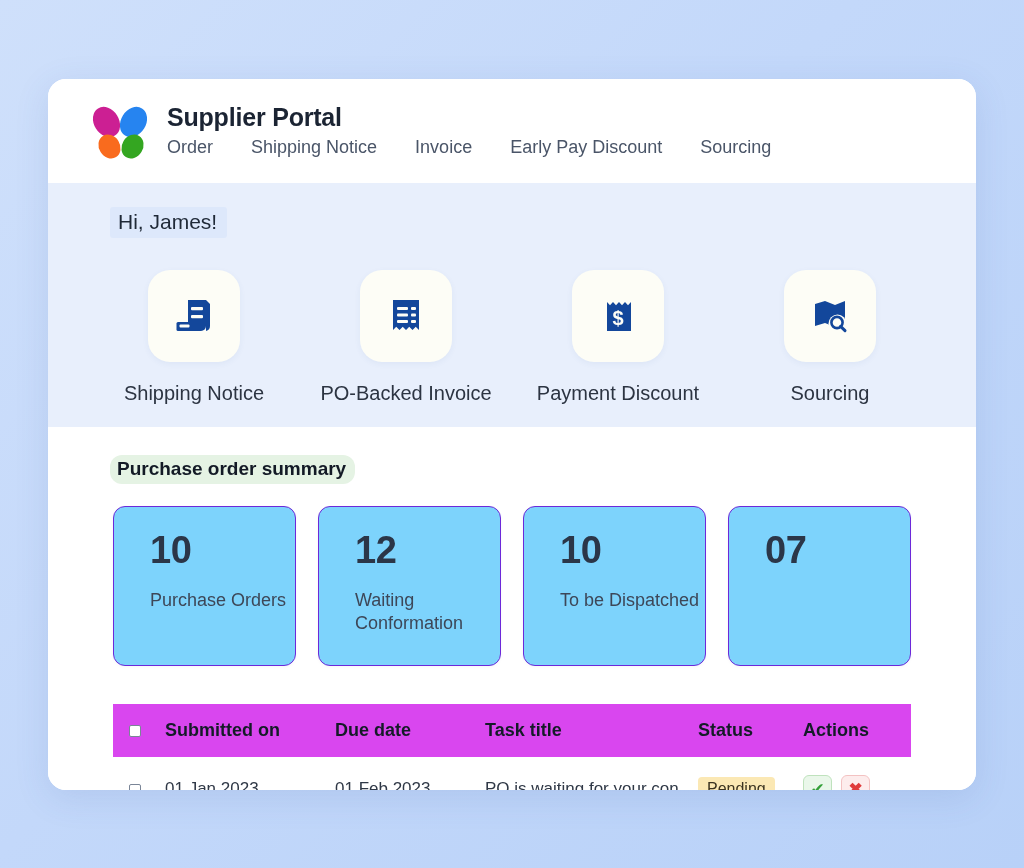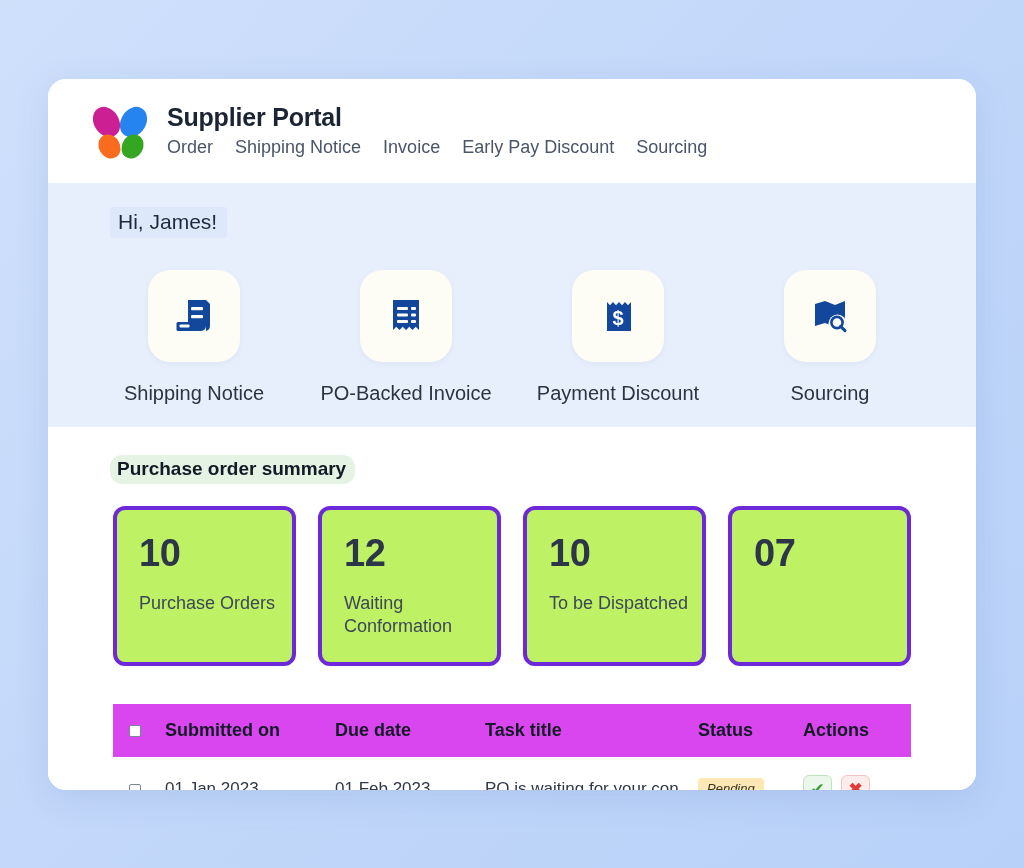--- a/index.html
+++ b/index.html
@@ -84,21 +84,21 @@
     font-size: 25px;
     font-weight: bold;
     color: #1b2433;
     letter-spacing: -.2px;
     line-height: 1.15;
     margin-bottom: 4px;
   }
 
   .nav {
     display: flex;
-    gap: 22px;
+    gap: 38px;
     align-items: baseline;
   }
   .nav-link {
     font-size: 18px;
     color: #4a5568;
     cursor: pointer;
     white-space: nowrap;
     line-height: 1.25;
   }
 
@@ -168,24 +168,24 @@
 
   .stat-row {
     display: flex;
     gap: 22px;
     margin-top: 22px;
     padding: 0 20px;
   }
   .stat-card {
     flex: 1 1 0;
     height: 160px;
-    background: #bef264;
-    border: 4px solid #6d28d9;
+    background: #7dd3fc;
+    border: 1px solid #6d28d9;
     border-radius: 12px;
-    padding: 24px 0 0 22px;
+    padding: 24px 0 0 36px;
     box-shadow: 0 1px 3px rgba(30,50,90,.04);
   }
   .stat-value {
     font-size: 38px;
     font-weight: bold;
     color: #2b3648;
     line-height: 1;
     letter-spacing: -.5px;
   }
   .stat-label {
@@ -235,26 +235,25 @@
     height: 12px;
     border: 1.6px solid #7a8597;
     border-radius: 2px;
     background: #ffffff;
     vertical-align: middle;
     cursor: pointer;
   }
 
   .badge-pending {
     display: inline-block;
-    font-size: 13px;
+    font-size: 16px;
     color: #3b3320;
     background: #fbe8b4;
     padding: 3px 9px 4px 9px;
     border-radius: 4px;
-    font-style: italic;
   }
 
   .actions-cell { display: flex; gap: 9px; align-items: center; }
   .act-btn {
     width: 29px;
     height: 29px;
     border-radius: 6px;
     display: flex;
     align-items: center;
     justify-content: center;

